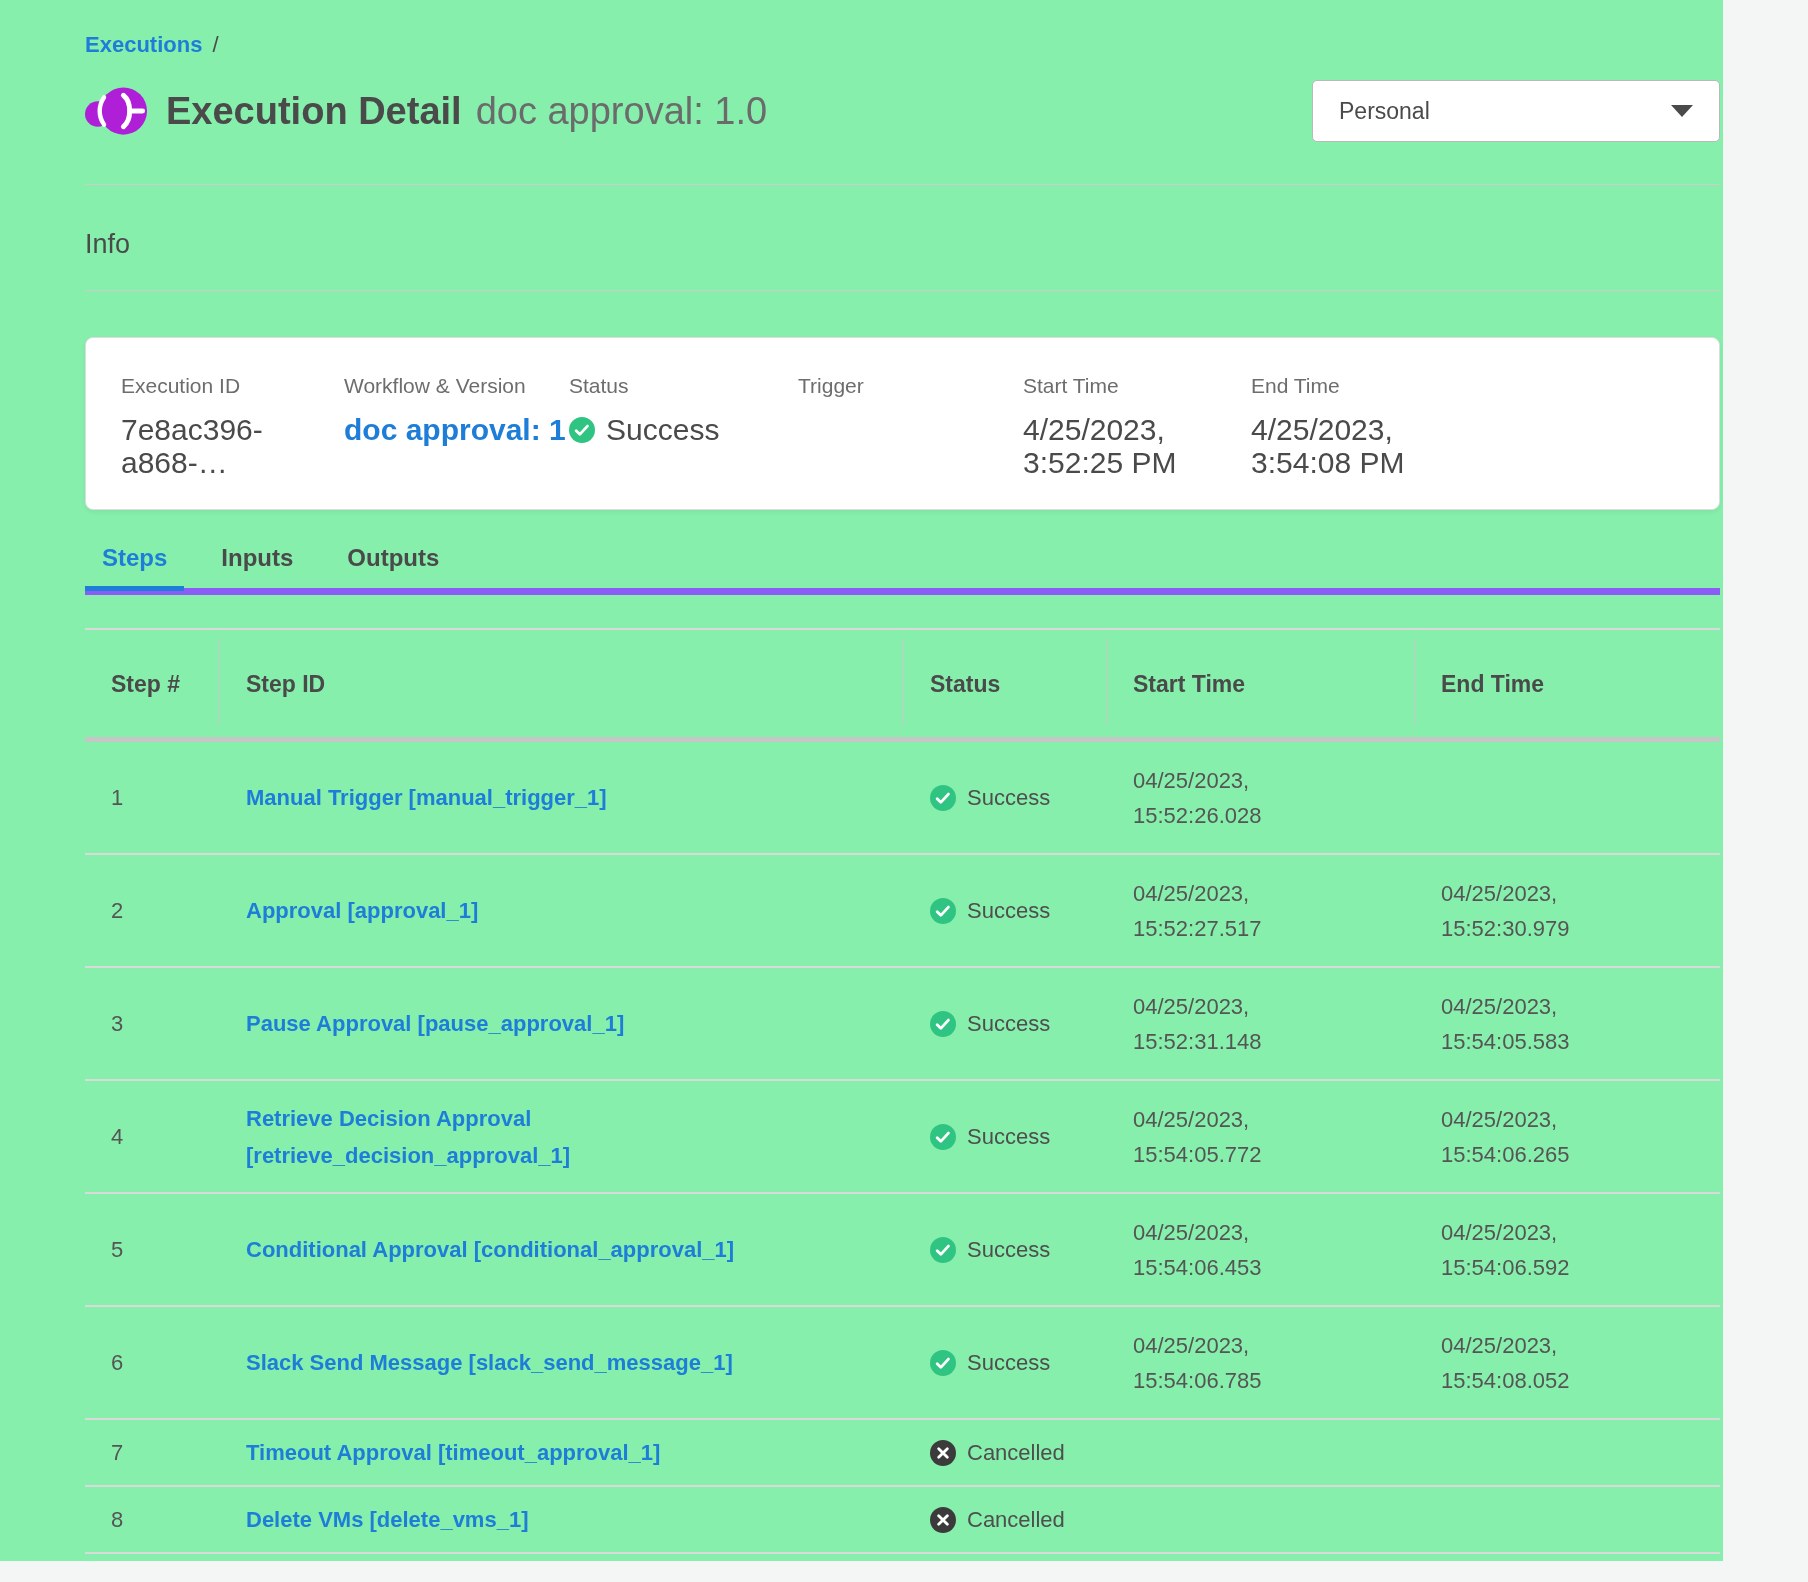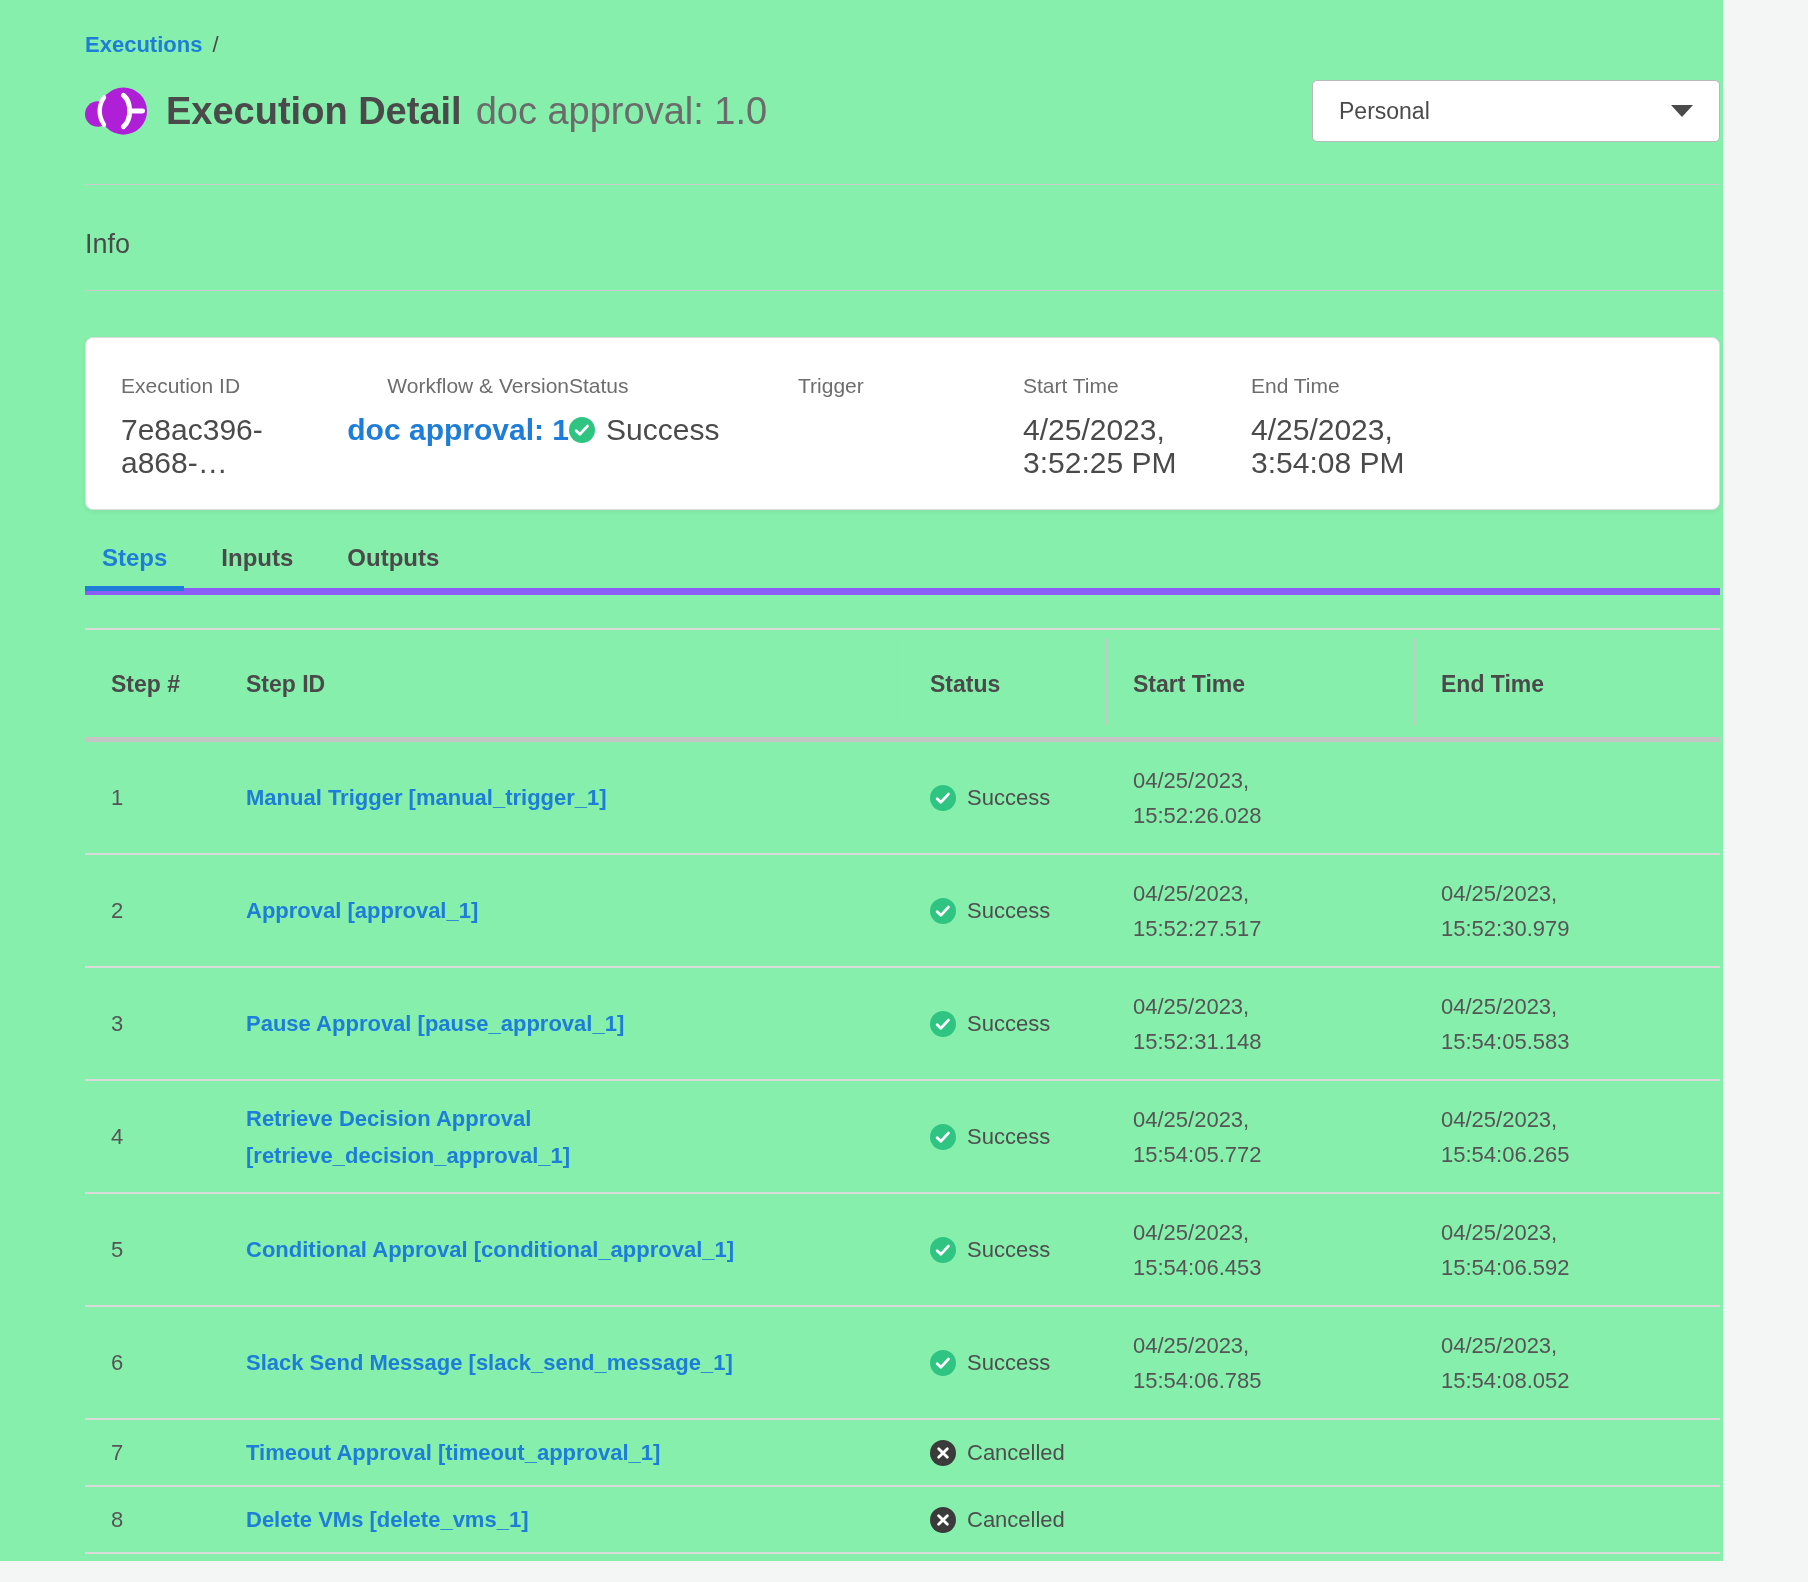--- a/index.html
+++ b/index.html
@@ -66,21 +66,21 @@
     border: 1px solid #dddddd;
     border-radius: 8px;
     background: #fff;
     box-shadow: 0 2px 5px rgba(0,0,0,0.06);
     padding: 36px 8px 30px 35px;
     display: flex;
     min-height: 148px;
   }
   .info-field { flex: 0 0 auto; }
   .info-field.f-exec  { width: 223px; }
-  .info-field.f-wf    { width: 225px; text-align: right; }
+  .info-field.f-wf    { width: 225px; }
   .info-field.f-status{ width: 229px; }
   .info-field.f-trig  { width: 225px; }
   .info-field.f-start { width: 228px; }
   .info-field.f-end   { width: 230px; }
   .info-label { font-size: 21px; color: #6d6d6d; }
   .info-value { margin-top: 15px; font-size: 30px; color: #4a4a4a; line-height: 33px; }
   .info-value.wrap { max-width: 200px; }
   .info-value a { color: #1d7dd8; text-decoration: none; font-weight: 600; cursor: pointer; }
   .status-inline { display: flex; align-items: center; }
   .status-inline svg { width: 26px; height: 26px; margin-right: 11px; flex: 0 0 auto; }

